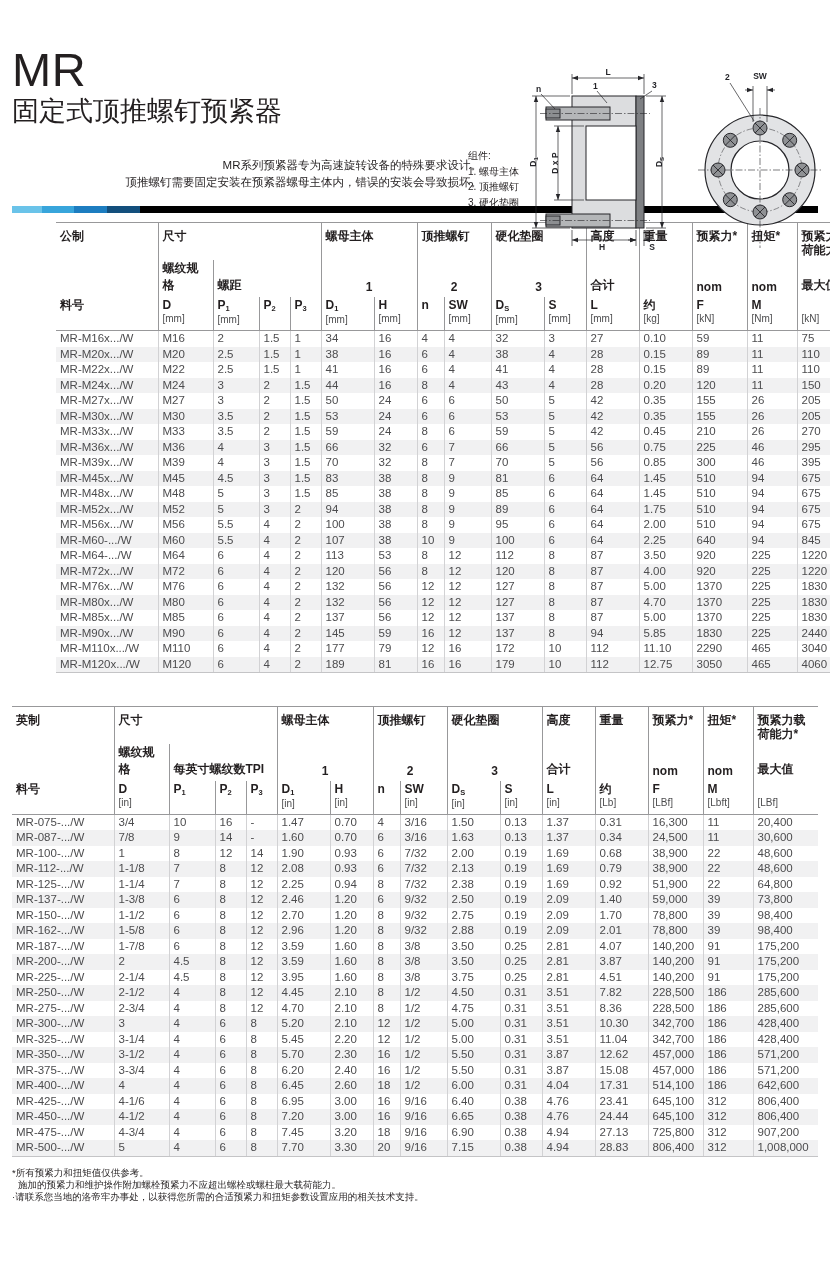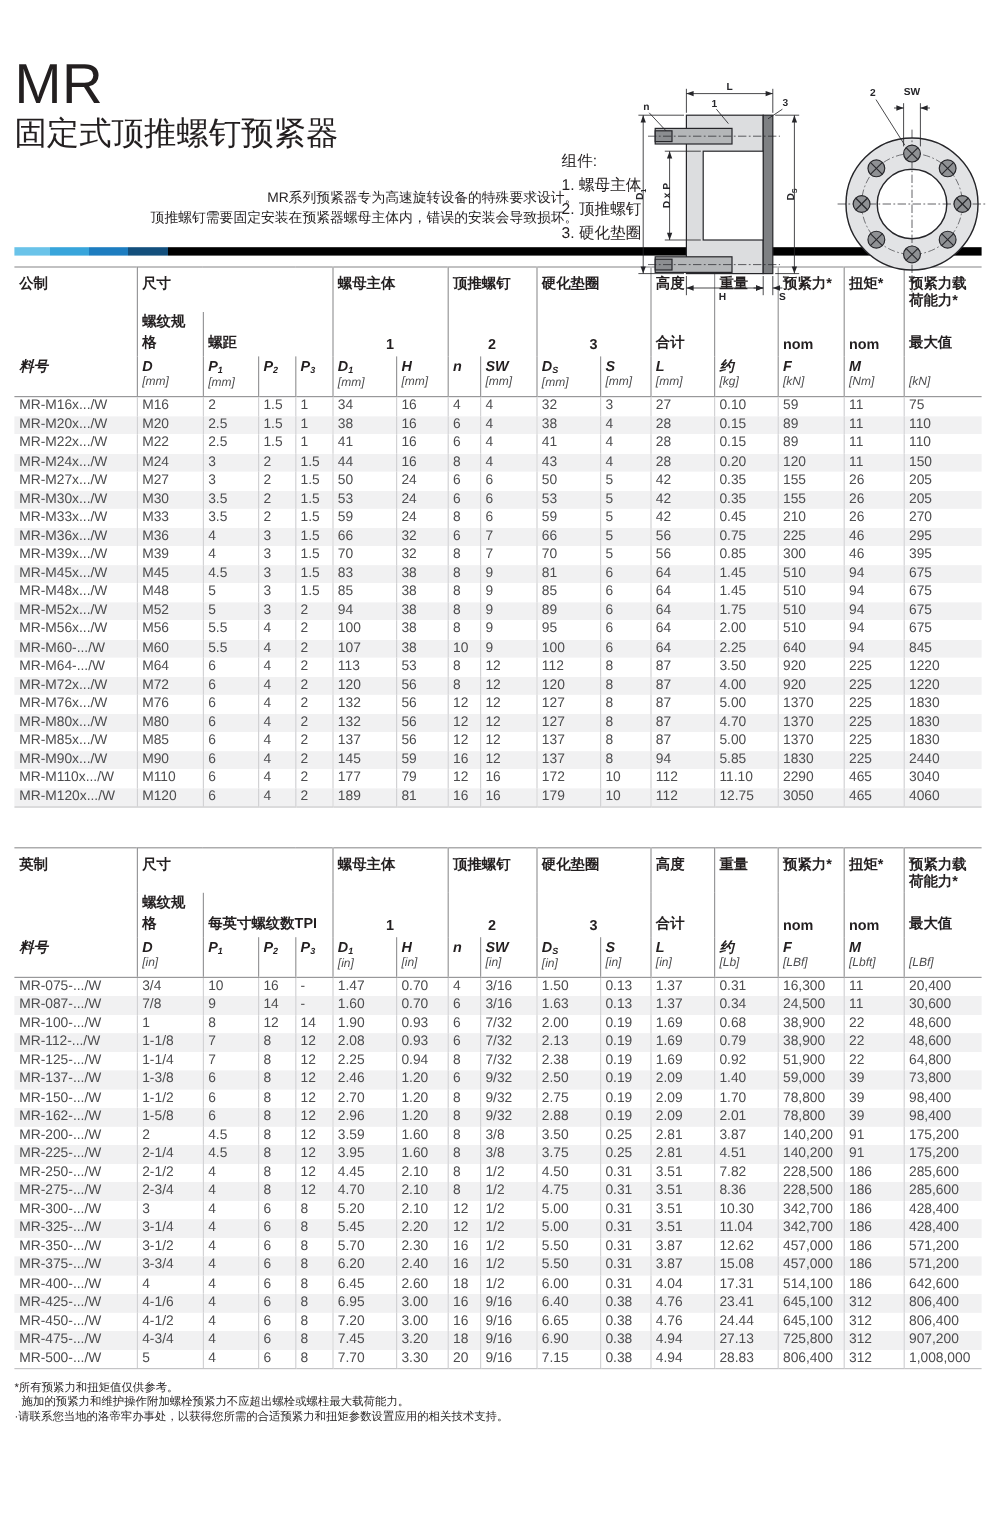--- a/index.html
+++ b/index.html
@@ -8,41 +8,41 @@
   .page{position:relative;width:830px;height:1276px;padding:0 12px;box-sizing:border-box;}
 
   
   .title{margin:46px 0 0;font-size:47px;line-height:1.02;font-weight:400;letter-spacing:.5px;}
   .subtitle{margin:3px 0 0;font-size:27px;line-height:1.1;font-weight:400;}
   .desc{margin:30px 0 0;font-size:11.5px;line-height:1.55;width:470px;text-align:right;}
   .bar{margin-top:14px;height:7px;width:806px;}
 
   
   .drawings{position:absolute;top:20px;right:6px;display:flex;align-items:flex-start;}
-  .legend{width:60px;margin-top:58px;font-size:13px;line-height:1.55;color:#231f20;}
+  .legend{width:60px;margin-top:82px;font-size:10px;line-height:1.55;color:#231f20;}
   .legend div{white-space:nowrap;}
   svg text{font-family:"Liberation Sans","DejaVu Sans",sans-serif;}
   .svgt{font-size:8.5px;font-weight:bold;fill:#26262a;}
   .svgs{font-size:6px;font-weight:bold;fill:#26262a;}
 
   
-  .tblwrap{margin-top:9px;}
+  .tblwrap{margin-top:9px;margin-left:44px;}
   .tbl2wrap{margin-top:33px;}
   table{border-collapse:collapse;table-layout:fixed;width:806px;color:#4c4c4e;
         border-top:1px solid #98989a;}
   thead th{font-weight:bold;text-align:left;color:#231f20;font-size:12px;}
   th.b1{vertical-align:top;padding:7px 4px 2px;line-height:1.15;}
   th.b2{vertical-align:bottom;padding:0 4px 3px;}
   th.b3{vertical-align:top;padding:2px 4px 5px;}
   th.ctr{text-align:center;}
   .sym{font-size:12px;line-height:1.1;}
   .sub{font-size:7.5px;vertical-align:-2px;font-weight:bold;}
   .unit{font-weight:normal;font-size:10px;color:#4c4c4e;margin-top:1px;}
   thead .bl{border-left:1px solid #98989a;}
-  thead tr:last-child th{border-bottom:1px solid #98989a;font-style:italic;}
+  thead tr:last-child th{border-bottom:1px solid #98989a;}
   tbody td{font-size:11.5px;line-height:13.5px;padding:1px 4px 1px;white-space:nowrap;
            overflow:hidden;}
   tbody td.bl{border-left:1px solid #d2d2d4;}
   tbody tr:nth-child(even){background:#f1f1f2;}
   tbody tr:last-child td{border-bottom:1px solid #c4c4c6;}
 
   
   .notes{margin-top:10px;font-size:9.5px;line-height:12px;color:#231f20;}
   .notes .indent{padding-left:6px;}
 </style>
@@ -938,20 +938,38 @@
             <td class="bl">9/32</td>
             <td class="bl">2.88</td>
             <td class="bl">0.19</td>
             <td class="bl">2.09</td>
             <td class="bl">2.01</td>
             <td class="bl">78,800</td>
             <td class="bl">39</td>
             <td class="bl">98,400</td>
           </tr>
           <tr>
+            <td>MR-187-.../W</td>
+            <td class="bl">1-7/8</td>
+            <td class="bl">6</td>
+            <td class="bl">8</td>
+            <td class="bl">12</td>
+            <td class="bl">3.59</td>
+            <td class="bl">1.60</td>
+            <td class="bl">8</td>
+            <td class="bl">3/8</td>
+            <td class="bl">3.50</td>
+            <td class="bl">0.25</td>
+            <td class="bl">2.81</td>
+            <td class="bl">4.07</td>
+            <td class="bl">140,200</td>
+            <td class="bl">91</td>
+            <td class="bl">175,200</td>
+          </tr>
+          <tr>
             <td>MR-200-.../W</td>
             <td class="bl">2</td>
             <td class="bl">4.5</td>
             <td class="bl">8</td>
             <td class="bl">12</td>
             <td class="bl">3.59</td>
             <td class="bl">1.60</td>
             <td class="bl">8</td>
             <td class="bl">3/8</td>
             <td class="bl">3.50</td>

